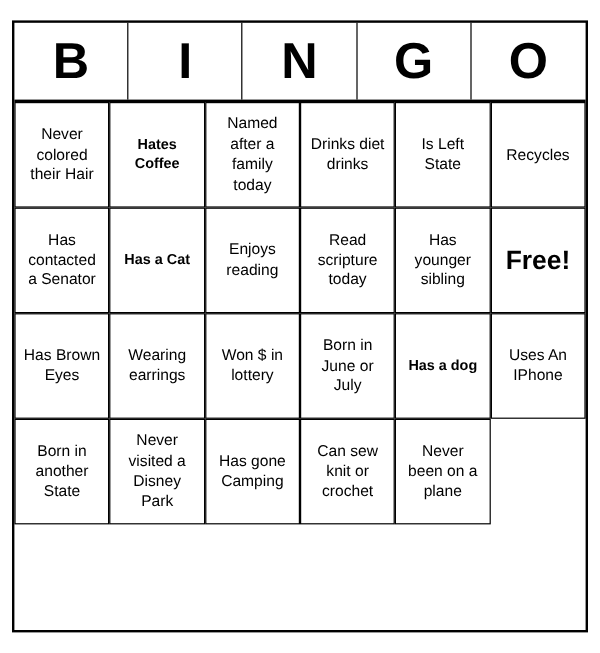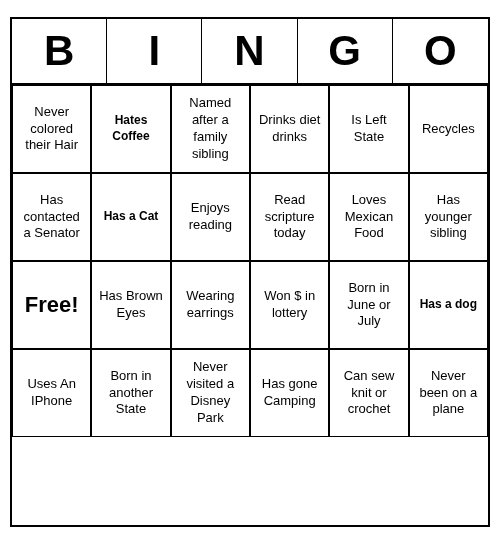--- a/index.html
+++ b/index.html
@@ -64,29 +64,28 @@
   <div class="bingo-header">
   <div class="bingo-letter">B</div>
       <div class="bingo-letter">I</div>
       <div class="bingo-letter">N</div>
       <div class="bingo-letter">G</div>
       <div class="bingo-letter">O</div>
     </div>
   <div class="bingo-grid">
   <div class="bingo-cell">Never colored their Hair</div>
       <div class="bingo-cell medium-text">Hates Coffee</div>
-      <div class="bingo-cell">Named after a family sibling</div>
+      <div class="bingo-cell">Named after a family today</div>
       <div class="bingo-cell">Drinks diet drinks</div>
       <div class="bingo-cell">Is Left State</div>
       <div class="bingo-cell">Recycles</div>
       <div class="bingo-cell">Has contacted a Senator</div>
       <div class="bingo-cell medium-text">Has a Cat</div>
       <div class="bingo-cell">Enjoys reading</div>
       <div class="bingo-cell">Read scripture today</div>
-      <div class="bingo-cell">Loves Mexican Food</div>
       <div class="bingo-cell">Has younger sibling</div>
       <div class="bingo-cell free">Free!</div>
       <div class="bingo-cell">Has Brown Eyes</div>
       <div class="bingo-cell">Wearing earrings</div>
       <div class="bingo-cell">Won $ in lottery</div>
       <div class="bingo-cell">Born in June or July</div>
       <div class="bingo-cell medium-text">Has a dog</div>
       <div class="bingo-cell">Uses An IPhone</div>
       <div class="bingo-cell">Born in another State</div>
       <div class="bingo-cell">Never visited a Disney Park</div>

